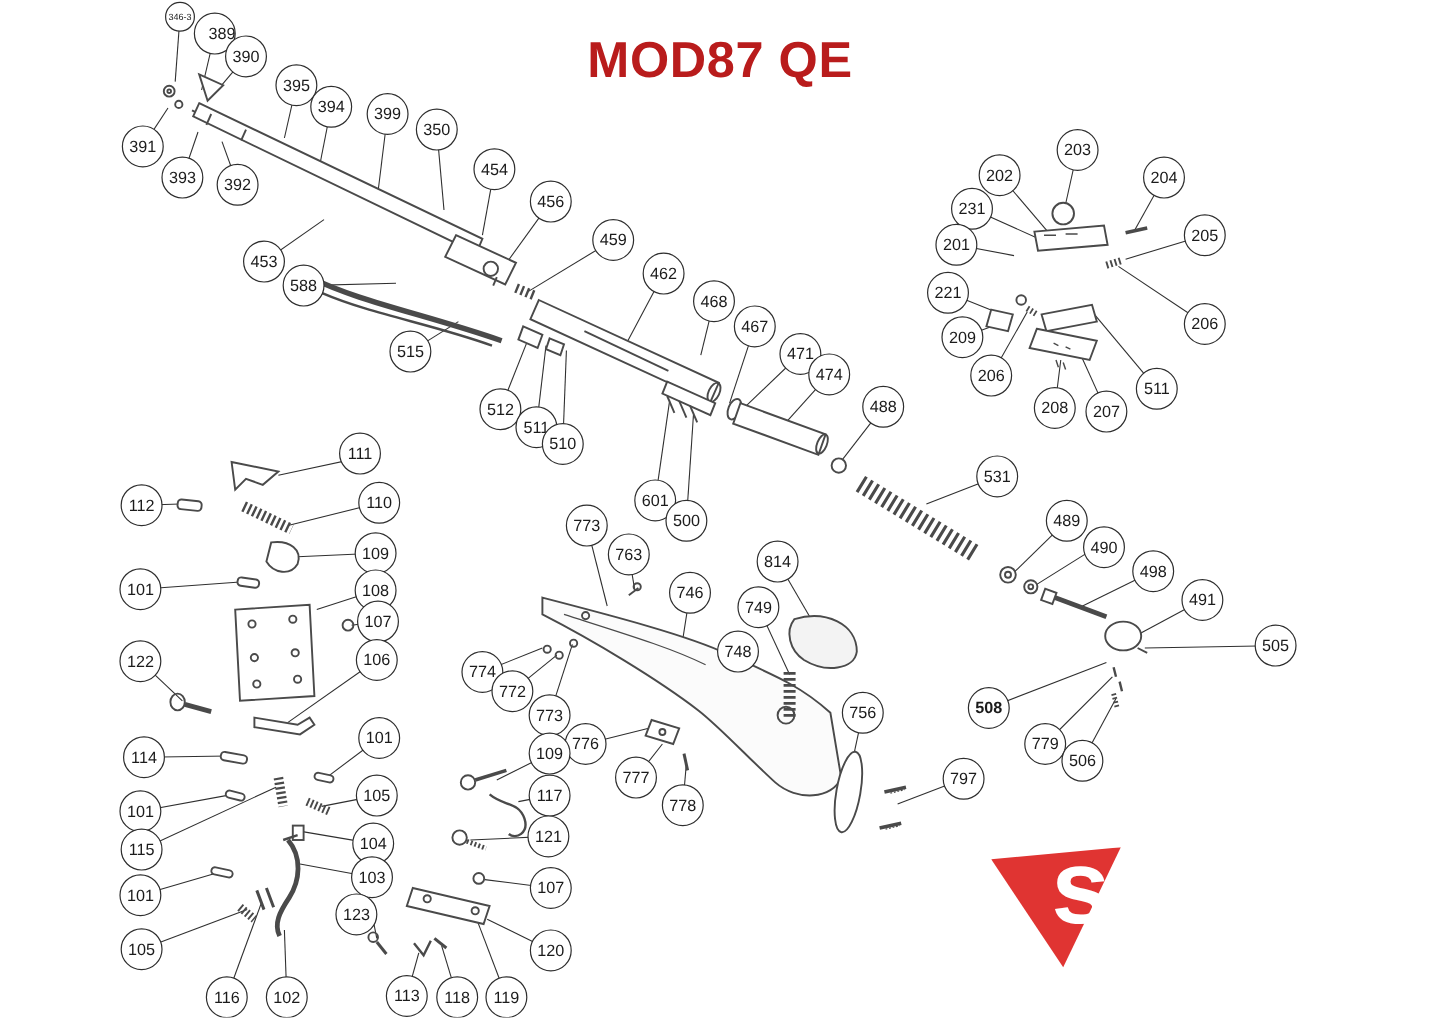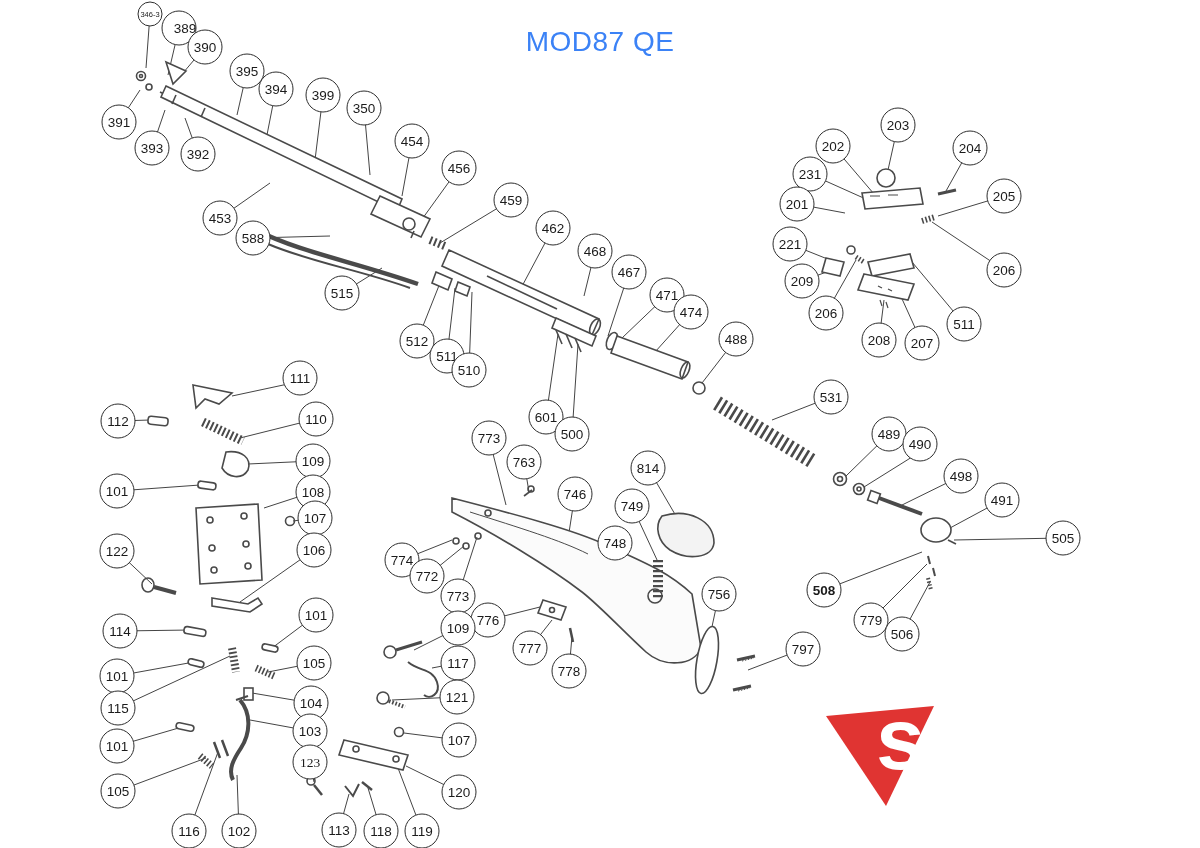--- a/index.html
+++ b/index.html
@@ -1,21 +1,21 @@
 <!DOCTYPE html>
 <html><head>
 <meta charset="utf-8">
 <style>
   html,body{margin:0;padding:0}
   body{width:1200px;height:848px;position:relative;background:#fff;
        font-family:"Liberation Sans",sans-serif;overflow:hidden}
   #art{position:absolute;left:0;top:0;z-index:1}
   #leaders line{stroke:#2f2f2f;stroke-width:0.9}
   .title{position:absolute;top:26px;left:50%;transform:translateX(-50%);
-         font-size:28px;font-weight:400;letter-spacing:.5px;color:#3b82f6;z-index:2;white-space:nowrap}
+         font-size:42px;font-weight:700;letter-spacing:.5px;color:#b91c1c;z-index:2;white-space:nowrap}
   #callouts{position:absolute;left:0;top:0;width:100%;height:100%;z-index:3;pointer-events:none}
   .callout{position:absolute;box-sizing:border-box;width:35px;height:35px;
            transform:translate(-50%,-50%);border:1.3px solid #2e2e2e;border-radius:50%;
            background:#fff;display:flex;align-items:center;justify-content:center;
            font-size:13.5px;color:#1b1b1b;white-space:nowrap}
   .callout.small{width:25px;height:25px;font-size:7.5px}
   .logo{position:absolute;left:826px;top:698px;width:372px;height:116px;z-index:2}
   .logo svg{position:absolute;left:0;top:8px}
   .logo .ls{position:absolute;left:50px;top:-12px;font-size:88px;font-weight:bold;color:#fff;line-height:1.2}
   .logo .lrest{position:absolute;left:96px;top:-12px;font-size:88px;font-weight:bold;
@@ -302,21 +302,21 @@
     <div class="callout" style="left: 797px; top: 204px;">201</div>
     <div class="callout" style="left: 790px; top: 244px;">221</div>
     <div class="callout" style="left: 1004px; top: 270px;">206</div>
     <div class="callout" style="left: 802px; top: 281px;">209</div>
     <div class="callout" style="left: 826px; top: 313px;">206</div>
     <div class="callout" style="left: 879px; top: 340px;">208</div>
     <div class="callout" style="left: 922px; top: 343px;">207</div>
     <div class="callout" style="left: 964px; top: 324px;">511</div>
     <div class="callout" style="left: 831px; top: 397px;">531</div>
     <div class="callout" style="left: 889px; top: 434px;">489</div>
-    <div class="callout" style="left: 920px; top: 444px;">490</div>
+    <div class="callout" style="left: 920px; top: 456px;">490</div>
     <div class="callout" style="left: 961px; top: 476px;">498</div>
     <div class="callout" style="left: 1002px; top: 500px;">491</div>
     <div class="callout" style="left: 1063px; top: 538px;">505</div>
     <div class="callout" style="left: 824px; top: 590px; font-weight: bold;">508</div>
     <div class="callout" style="left: 871px; top: 620px;">779</div>
     <div class="callout" style="left: 902px; top: 634px;">506</div>
     <div class="callout" style="left: 300px; top: 378px;">111</div>
     <div class="callout" style="left: 118px; top: 421px;">112</div>
     <div class="callout" style="left: 316px; top: 419px;">110</div>
     <div class="callout" style="left: 313px; top: 461px;">109</div>
@@ -346,21 +346,21 @@
     <div class="callout" style="left: 427px; top: 576px;">772</div>
     <div class="callout" style="left: 458px; top: 596px;">773</div>
     <div class="callout" style="left: 488px; top: 620px;">776</div>
     <div class="callout" style="left: 458px; top: 628px;">109</div>
     <div class="callout" style="left: 530px; top: 648px;">777</div>
     <div class="callout" style="left: 458px; top: 663px;">117</div>
     <div class="callout" style="left: 569px; top: 671px;">778</div>
     <div class="callout" style="left: 719px; top: 594px;">756</div>
     <div class="callout" style="left: 457px; top: 697px;">121</div>
     <div class="callout" style="left: 459px; top: 740px;">107</div>
-    <div class="callout" style="left: 310px; top: 762px; font-family: Liberation Serif, serif;">123</div>
+    <div class="callout" style="left: 297px; top: 762px;">123</div>
     <div class="callout" style="left: 459px; top: 792px;">120</div>
     <div class="callout" style="left: 339px; top: 830px;">113</div>
     <div class="callout" style="left: 381px; top: 831px;">118</div>
     <div class="callout" style="left: 422px; top: 831px;">119</div>
     <div class="callout" style="left: 803px; top: 649px;">797</div>
   </div>
 
 <div class="logo">
   <svg width="112" height="104" viewBox="0 0 112 104">
     <polygon points="0,10 108,0 60,100" fill="#e03432"></polygon>

